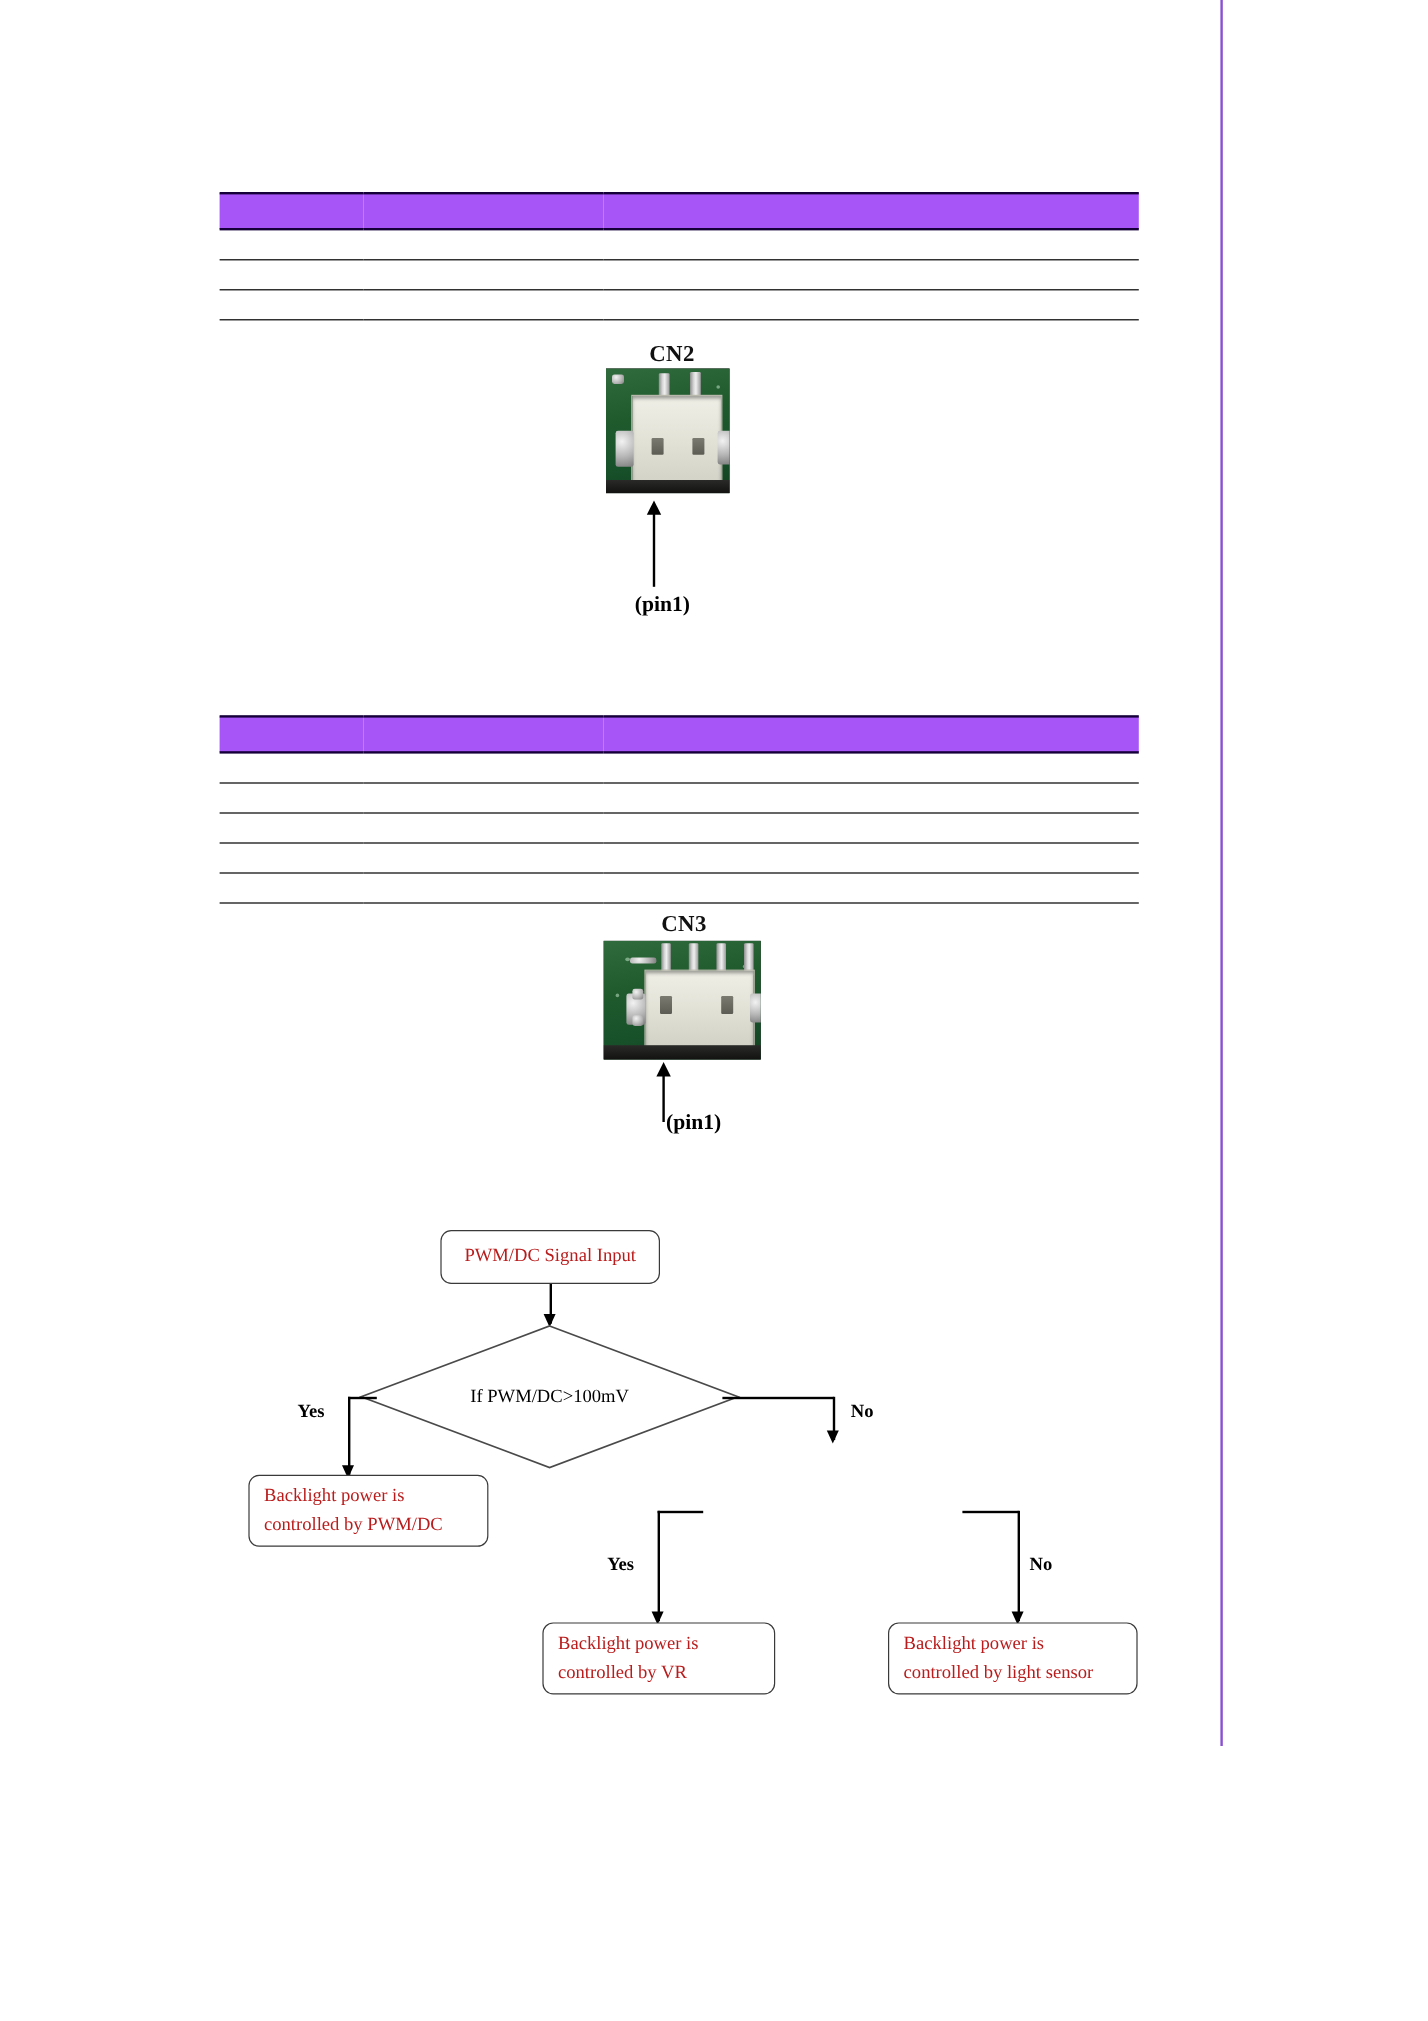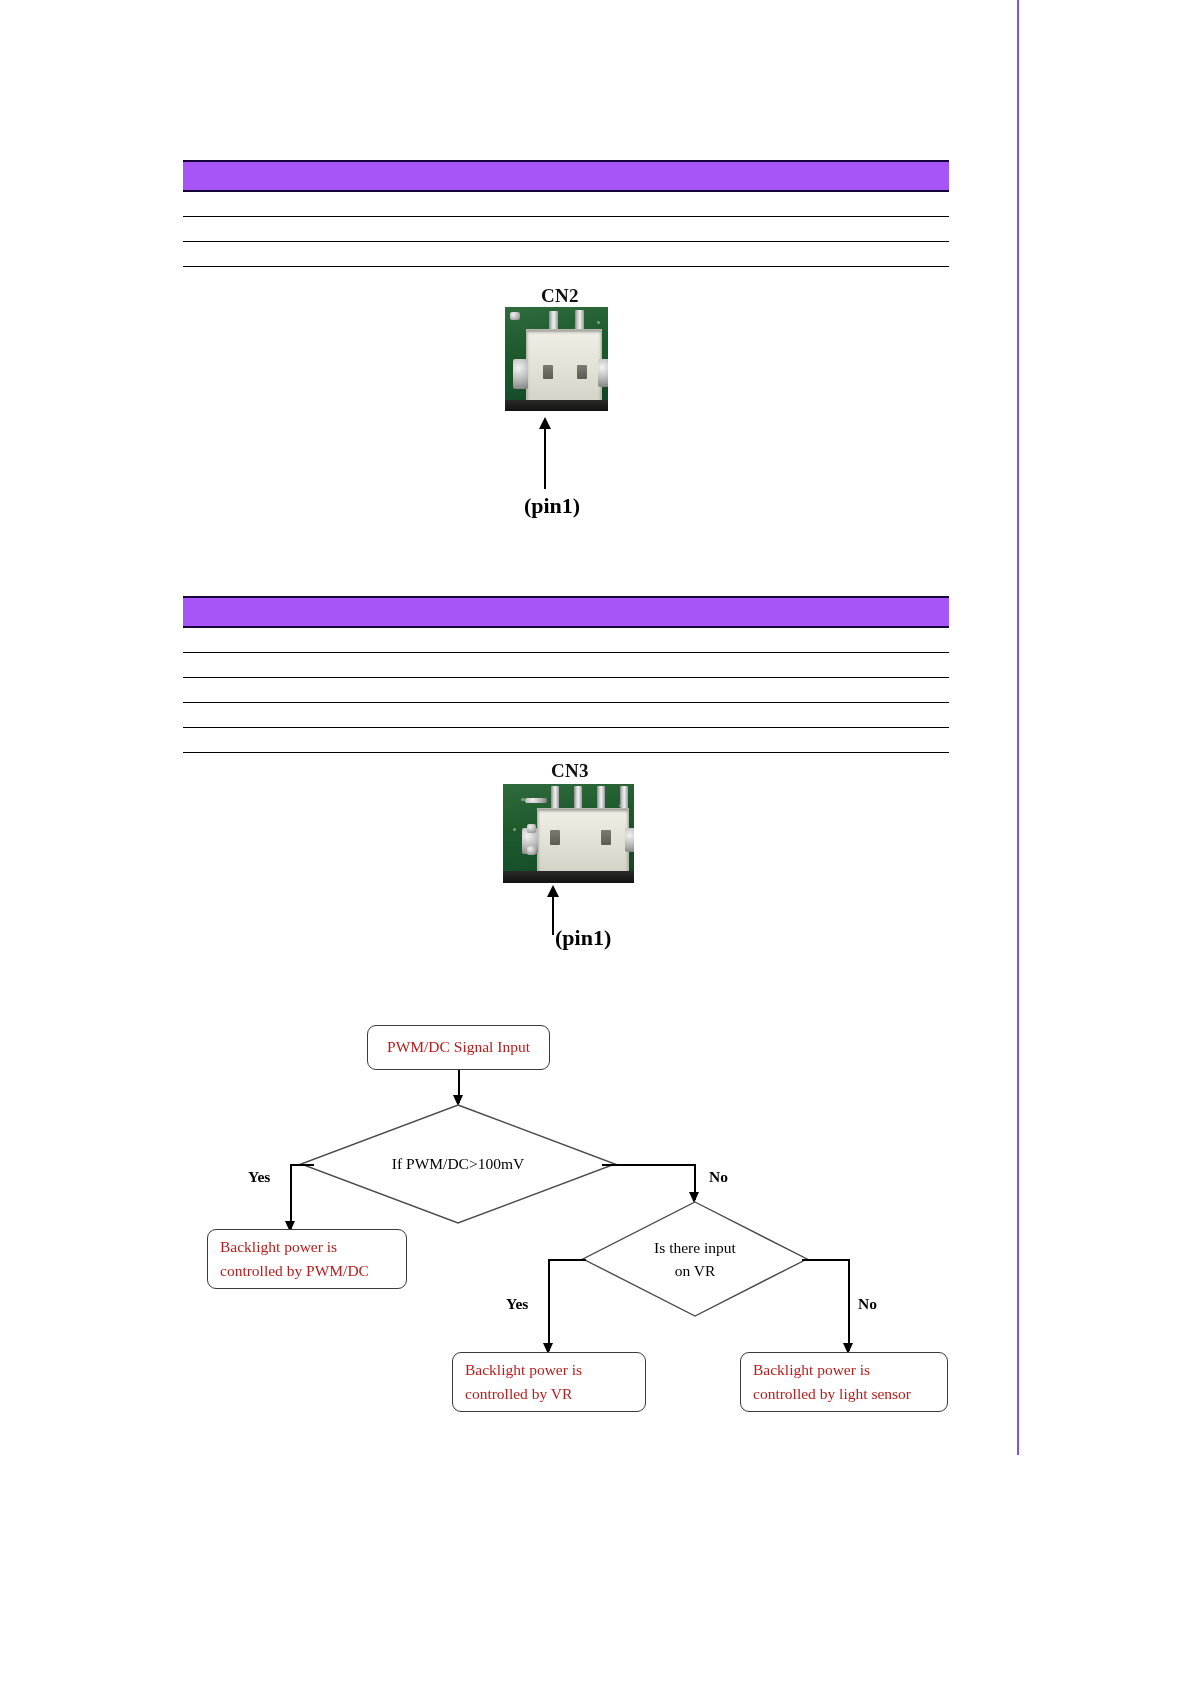--- a/index.html
+++ b/index.html
@@ -129,21 +129,21 @@
     top: 0;
     margin-left: -6px;
     width: 0; height: 0;
     border-left: 6px solid transparent;
     border-right: 6px solid transparent;
     border-bottom: 12px solid #000;
   }
   .pin-label {
     position: absolute;
     font-weight: bold;
-    font-size: 22px;
+    font-size: 18px;
     color: #000;
     white-space: nowrap;
   }
 
   
   #flowchart {
     position: absolute;
     left: 190px;
     top: 1005px;
     width: 770px;
@@ -364,29 +364,20 @@
   <div class="fc-box" style="left:17px; top:224px; width:200px; height:60px;">
     <span class="ln">Backlight power is</span>
     <span class="ln">controlled by PWM/DC</span>
   </div>
 
   <div class="conn h" style="left:412px; top:159px; width:93px;"></div>
   <div class="conn v" style="left:504px; top:159px; height:36px;"></div>
   <div class="arrow-down" style="left:499px; top:187px;"></div>
   <div class="edge-label" style="left:519px; top:163px;">No</div>
 
-  <div class="fc-diamond-wrap" style="left:392px; top:196px; width:226px; height:116px;">
-    <svg viewBox="0 0 226 116" preserveAspectRatio="none" aria-hidden="true">
-      <polygon points="113,1 225,58 113,115 1,58" fill="#ffffff" stroke="#4a4a4a" stroke-width="1.4"></polygon>
-    </svg>
-    <div class="fc-diamond-label">
-      <span class="ln">Is there input</span>
-      <span class="ln">on VR</span>
-    </div>
-  </div>
 
   <div class="conn h" style="left:358px; top:254px; width:38px;"></div>
   <div class="conn v" style="left:358px; top:254px; height:92px;"></div>
   <div class="arrow-down" style="left:353px; top:338px;"></div>
   <div class="edge-label" style="left:316px; top:290px;">Yes</div>
 
   <div class="fc-box" style="left:262px; top:347px; width:194px; height:60px;">
     <span class="ln">Backlight power is</span>
     <span class="ln">controlled by VR</span>
   </div>

